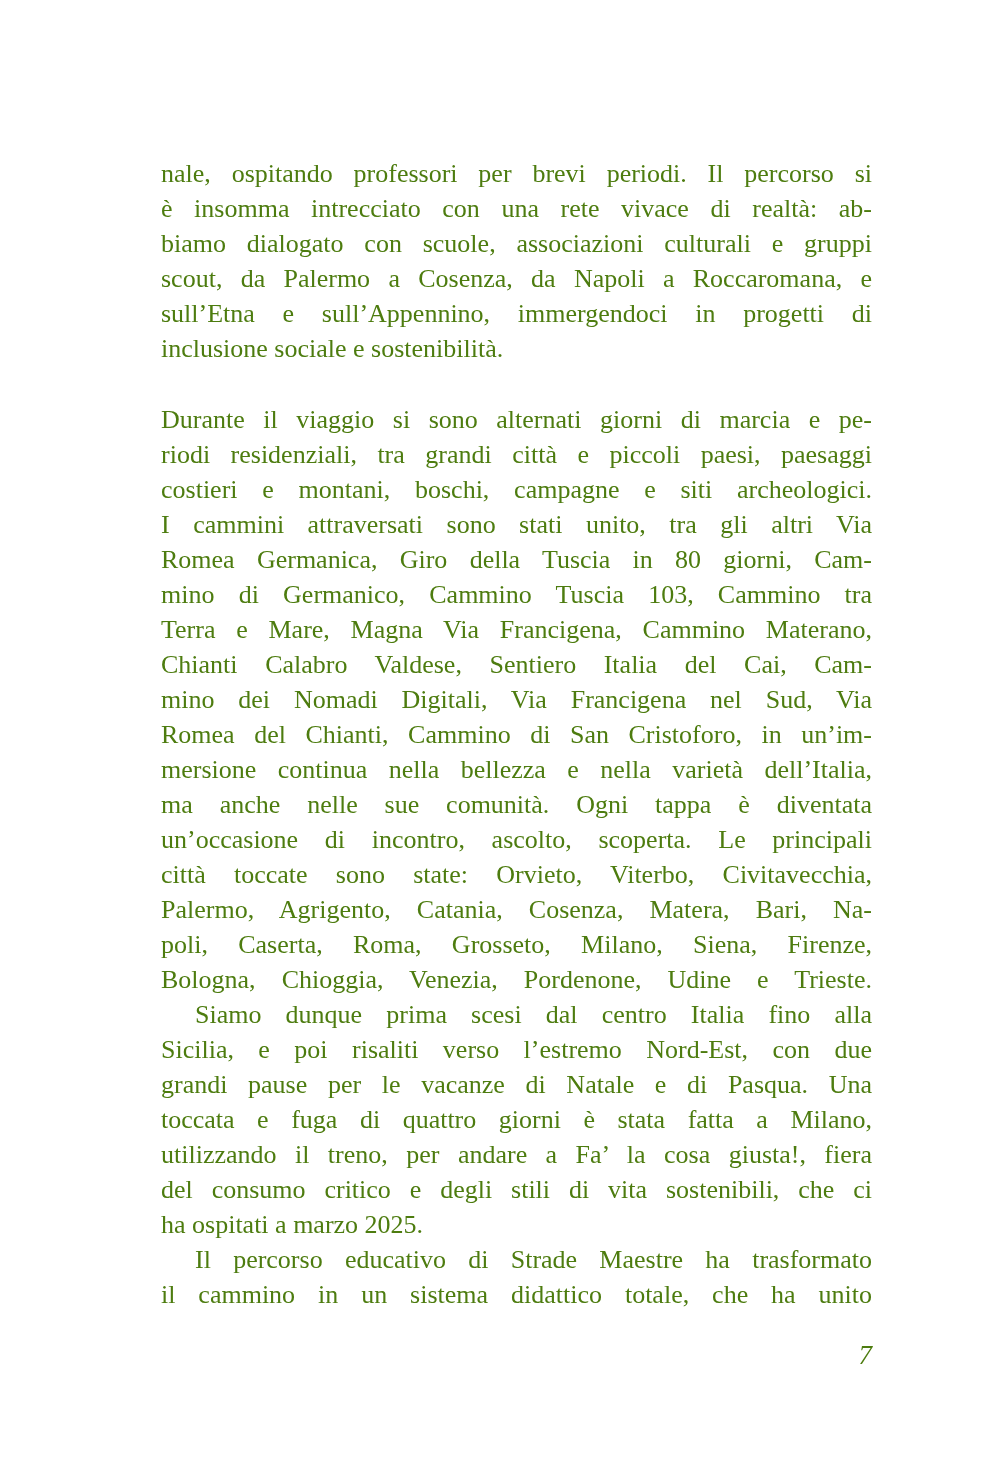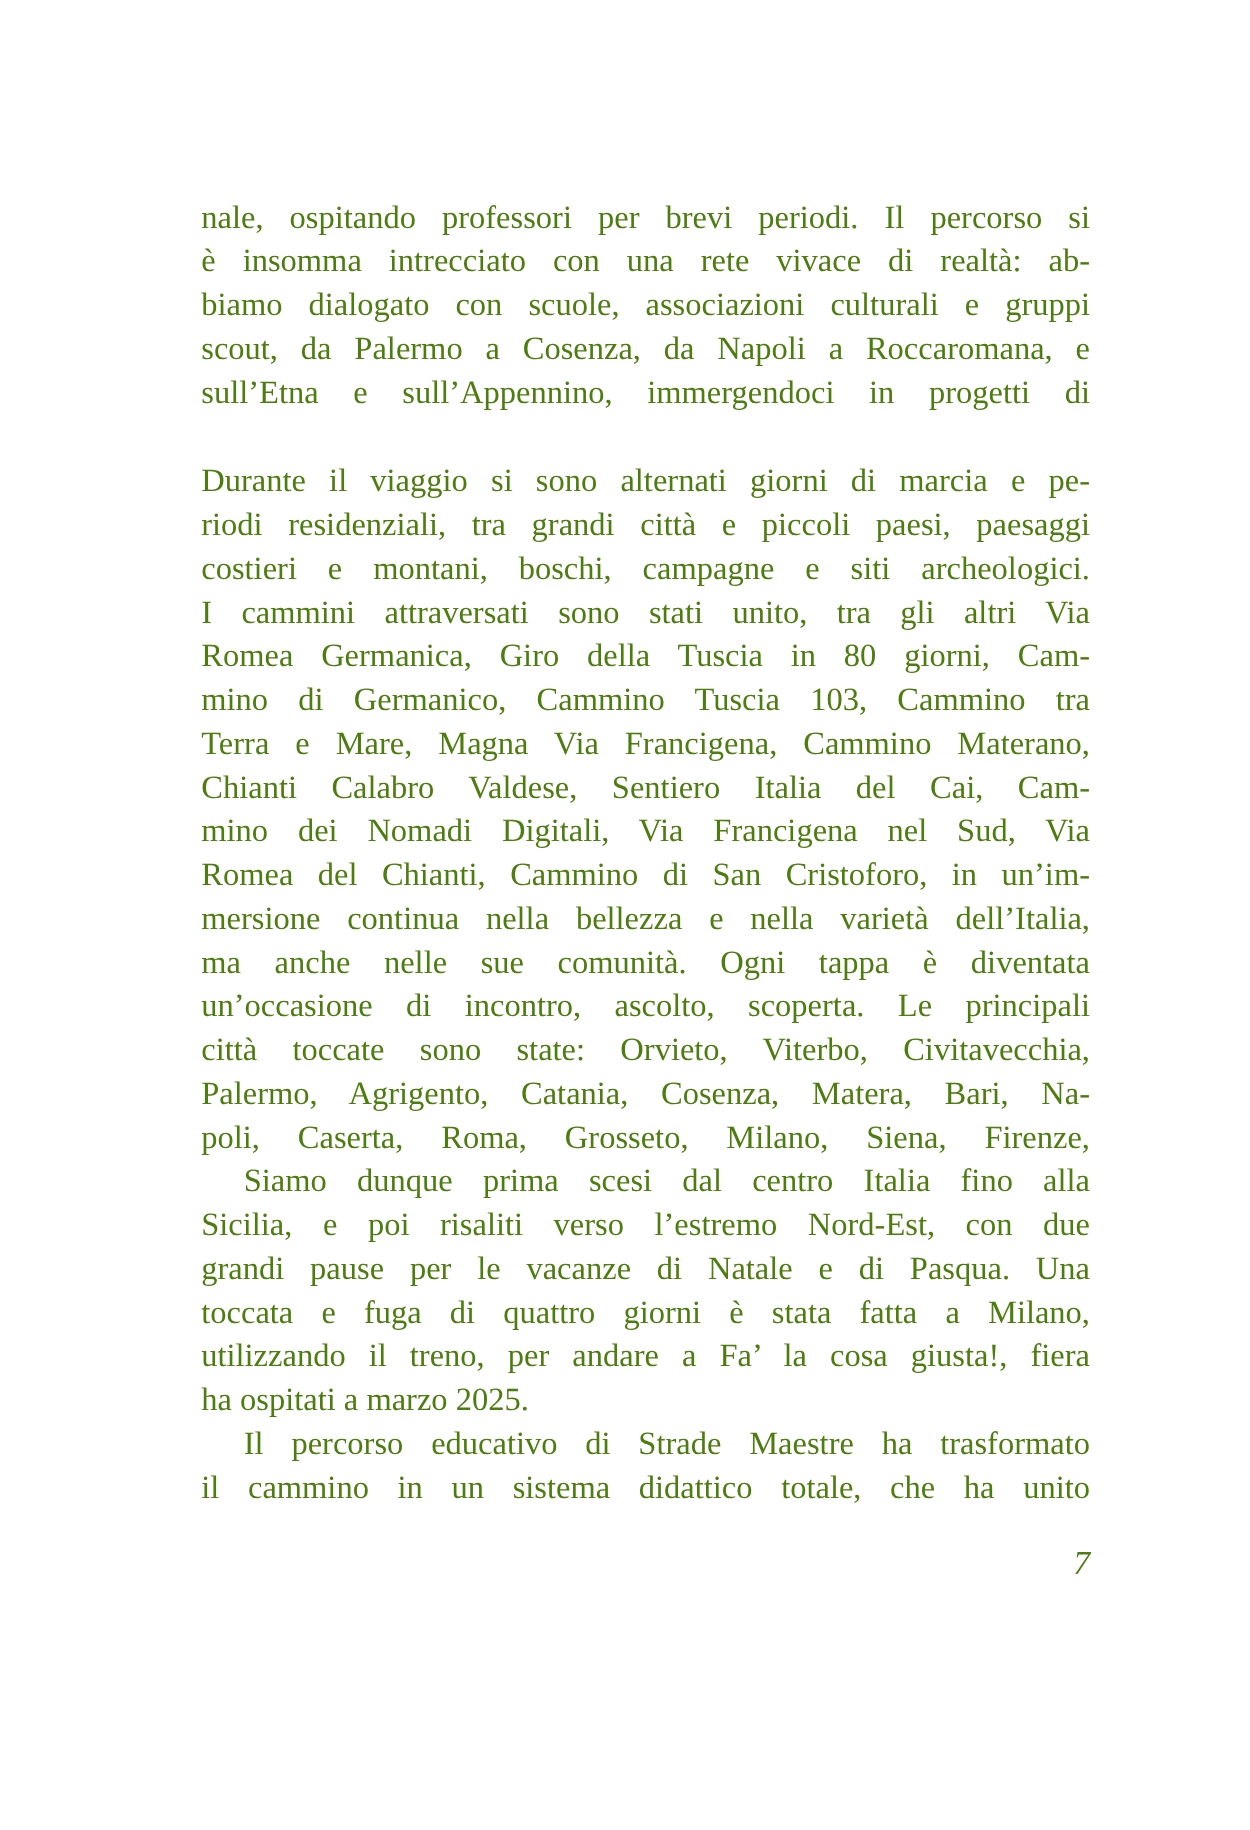--- a/index.html
+++ b/index.html
@@ -56,47 +56,50 @@
 
 <div class="page">
   <div class="text-block">
 
     <div class="para">
       <div class="line">nale, ospitando professori per brevi periodi. Il percorso si</div>
       <div class="line">è insomma intrecciato con una rete vivace di realtà: ab-</div>
       <div class="line">biamo dialogato con scuole, associazioni culturali e gruppi</div>
       <div class="line">scout, da Palermo a Cosenza, da Napoli a Roccaromana, e</div>
       <div class="line">sull’Etna e sull’Appennino, immergendoci in progetti di</div>
+      <div class="line last">inclusione sociale e sostenibilità.</div>
     </div>
 
     <div class="para spaced">
       <div class="line">Durante il viaggio si sono alternati giorni di marcia e pe-</div>
       <div class="line">riodi residenziali, tra grandi città e piccoli paesi, paesaggi</div>
       <div class="line">costieri e montani, boschi, campagne e siti archeologici.</div>
       <div class="line">I cammini attraversati sono stati unito, tra gli altri Via</div>
       <div class="line">Romea Germanica, Giro della Tuscia in 80 giorni, Cam-</div>
       <div class="line">mino di Germanico, Cammino Tuscia 103, Cammino tra</div>
       <div class="line">Terra e Mare, Magna Via Francigena, Cammino Materano,</div>
       <div class="line">Chianti Calabro Valdese, Sentiero Italia del Cai, Cam-</div>
       <div class="line">mino dei Nomadi Digitali, Via Francigena nel Sud, Via</div>
       <div class="line">Romea del Chianti, Cammino di San Cristoforo, in un’im-</div>
       <div class="line">mersione continua nella bellezza e nella varietà dell’Italia,</div>
       <div class="line">ma anche nelle sue comunità. Ogni tappa è diventata</div>
       <div class="line">un’occasione di incontro, ascolto, scoperta. Le principali</div>
       <div class="line">città toccate sono state: Orvieto, Viterbo, Civitavecchia,</div>
       <div class="line">Palermo, Agrigento, Catania, Cosenza, Matera, Bari, Na-</div>
       <div class="line">poli, Caserta, Roma, Grosseto, Milano, Siena, Firenze,</div>
+      <div class="line">Bologna, Chioggia, Venezia, Pordenone, Udine e Trieste.</div>
     </div>
 
     <div class="para">
       <div class="line indent">Siamo dunque prima scesi dal centro Italia fino alla</div>
       <div class="line">Sicilia, e poi risaliti verso l’estremo Nord-Est, con due</div>
       <div class="line">grandi pause per le vacanze di Natale e di Pasqua. Una</div>
       <div class="line">toccata e fuga di quattro giorni è stata fatta a Milano,</div>
       <div class="line">utilizzando il treno, per andare a Fa’ la cosa giusta!, fiera</div>
+      <div class="line">del consumo critico e degli stili di vita sostenibili, che ci</div>
       <div class="line last">ha ospitati a marzo 2025.</div>
     </div>
 
     <div class="para">
       <div class="line indent">Il percorso educativo di Strade Maestre ha trasformato</div>
       <div class="line">il cammino in un sistema didattico totale, che ha unito</div>
     </div>
 
     <div class="page-number">7</div>
 

